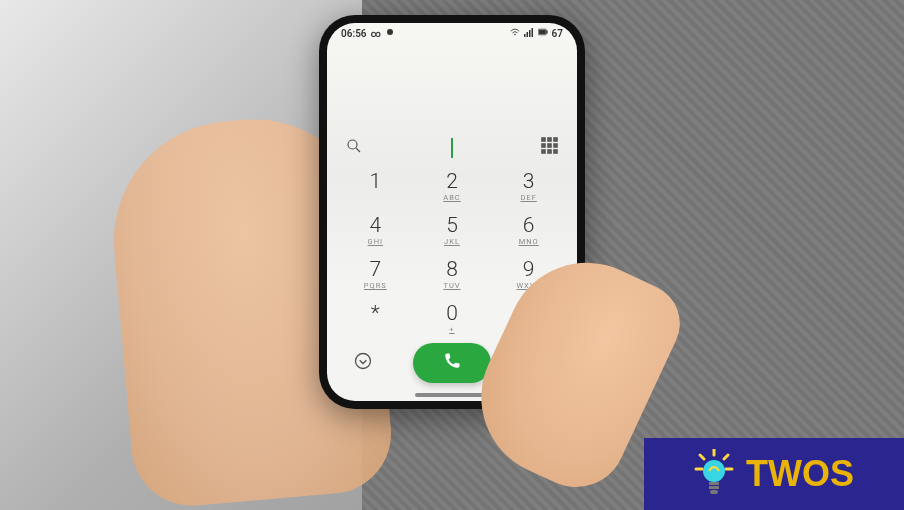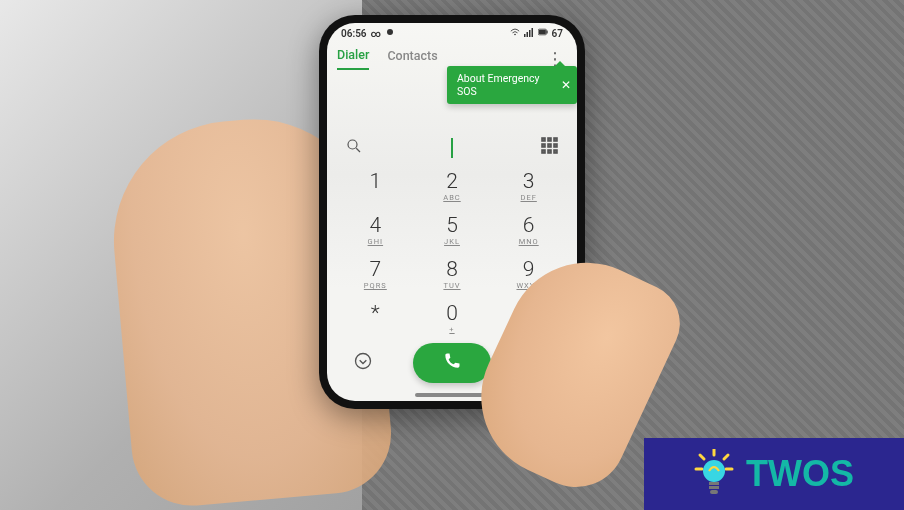--- a/index.html
+++ b/index.html
@@ -181,21 +181,21 @@
     margin: 2px auto 4px;
     border-radius: 2px;
   }
 
   
   .twos {
     position: absolute;
     right: 0; bottom: 0;
     width: 260px; height: 72px;
     background: #2b268f;
-    color: #14b8a6;
+    color: #eab308;
     font-weight: 800;
     font-size: 36px;
     display: flex; align-items: center; justify-content: center;
     gap: 12px;
     font-family: Arial Black, Arial, sans-serif;
     z-index: 10;
   }
   .bulb { position: relative; width: 40px; height: 50px; }
   .bulb .rays line { stroke: #ffd740; stroke-width: 3; stroke-linecap: round; }
   .bulb .bulbbody { fill: #38d6e3; }
@@ -240,30 +240,21 @@
           <svg viewBox="0 0 14 8">
               <rect x="0" y="0" width="12" height="8" rx="2" fill="none" stroke="#333"></rect>
               <rect x="1" y="1" width="10" height="6" rx="1" fill="#333"></rect>
               <rect x="12" y="2" width="1.5" height="4" fill="#333"></rect>
             </svg>
         </span>
         <span>67</span>
       </div>
     </div>
 
-    <div class="tabs">
-      <div class="tab active">Dialer</div>
-      <div class="tab">Contacts</div>
-      <div class="menu-dots">⋮</div>
-    </div>
-
-    <div class="tooltip">
-      <span>About Emergency SOS</span>
-      <span class="close">✕</span>
-    </div>
+
 
     <div class="mainarea"></div>
 
     <div class="inputrow">
       <span>
         <svg viewBox="0 0 24 24">
             <circle cx="10" cy="10" r="6"></circle>
             <line x1="15" y1="15" x2="20" y2="20"></line>
           </svg>
       </span>

